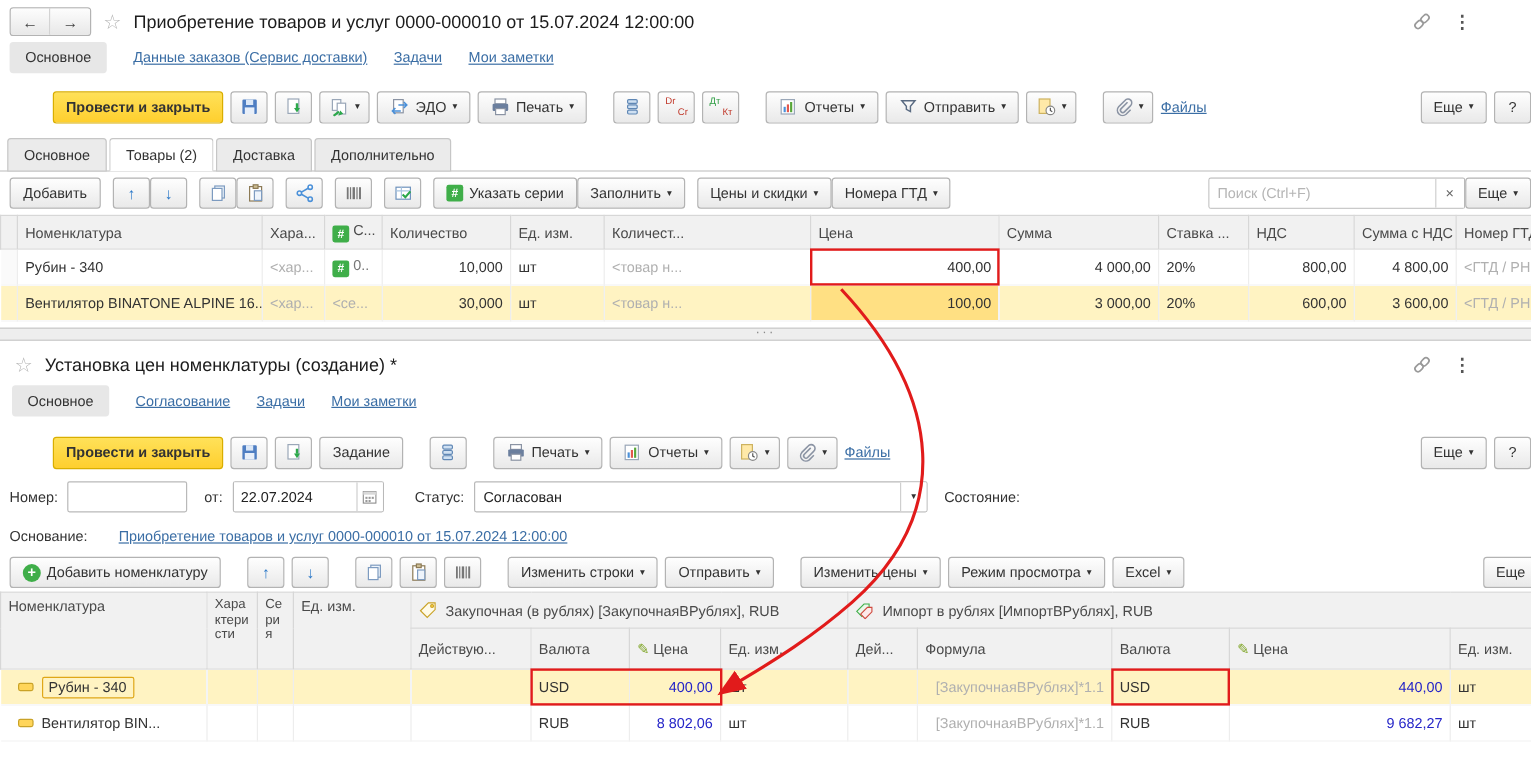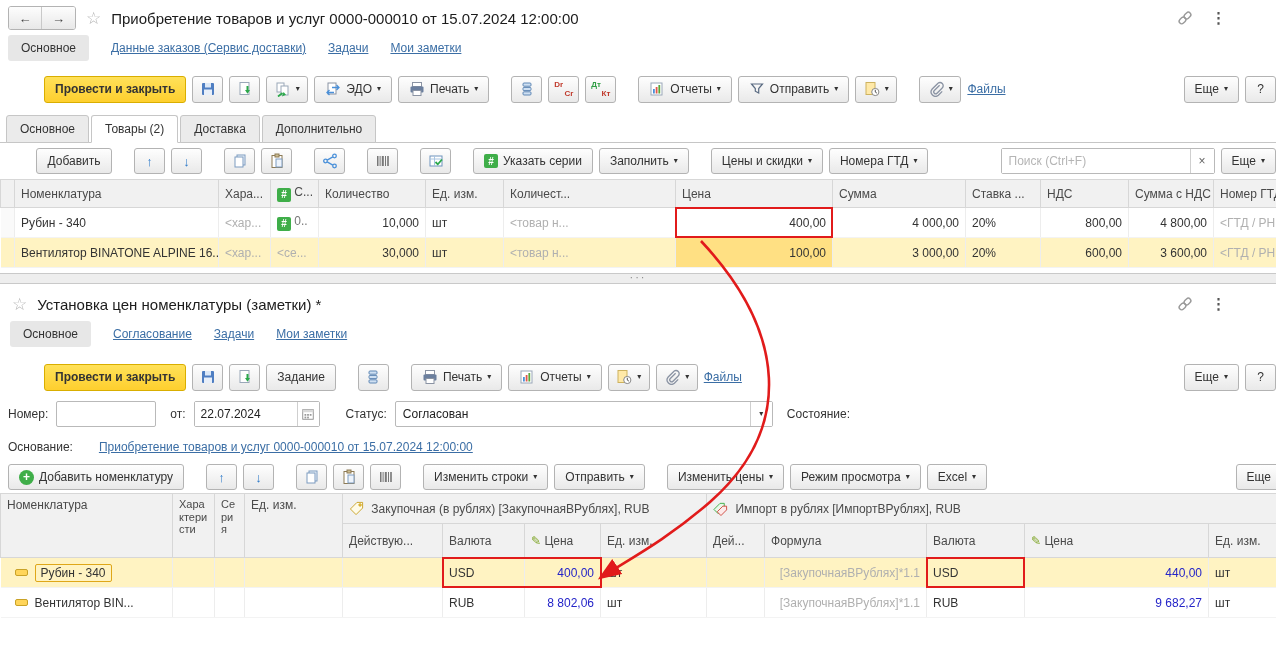--- a/index.html
+++ b/index.html
@@ -34,21 +34,21 @@
              border-right:1px solid #c9c9c9; font-size:13px; color:#444; }
   .nav-btn:last-child { border-right:none; }
   .header-right { margin-left:auto; display:flex; align-items:center; gap:14px; padding-right:36px; }
   .nav-tabs { height:36px; display:flex; align-items:center; gap:22px; padding-left:8px; }
   .toolbar { height:46px; display:flex; align-items:center; gap:6px; padding:0 8px; }
   .page-tabs { height:31px; display:flex; align-items:flex-end; padding-left:6px; gap:2px;
                border-bottom:1px solid #c6c6c6; }
   .page-tab { height:28px; padding:6px 13px 0; background:#ebebeb; border:1px solid #c6c6c6;
               border-radius:3px 3px 0 0; margin-bottom:-1px; color:#333; }
   .page-tab.active { background:#fff; border-bottom-color:#fff; }
-  .grid-toolbar { height:36px; display:flex; align-items:center; gap:6px; padding:0 8px;margin-left:28px; }
+  .grid-toolbar { height:36px; display:flex; align-items:center; padding:0 8px; }
 
   
   table.grid { border-collapse:collapse; table-layout:fixed; width:1276px; font-size:12px;padding-left:43px; }
   .grid th { background:#f1f1f1; font-weight:normal; text-align:left; color:#4a4a4a;
              border:1px solid #d7d7d7; padding:4px 6px; white-space:nowrap; overflow:hidden; }
   .grid td { padding:4px 6px; border-right:1px solid #ededed; border-bottom:1px solid #f3f3f3;
              white-space:nowrap; overflow:hidden; height:30px; }
   .top-grid thead th { height:28px; }
   .num { text-align:right; }
   .muted { color:#b0b0b0; }
@@ -108,21 +108,21 @@
   .search-group { display:inline-flex; margin-left:auto; height:26px; border:1px solid #b9b9b9;
                   border-radius:2px; background:#fff; }
   .search-group input { width:188px; border:none; outline:none; padding:0 7px; font-family:inherit;
                         font-size:12px; color:#222; }
   .search-group input::placeholder { color:#b5b5b5; }
   .clear-btn { width:24px; border:none; border-left:1px solid #cfcfcf; background:#fff; color:#666;
                font-size:12px; }
 
   
   .drcr { position:relative; width:19px; height:17px; display:inline-block; }
-  .drcr i { position:absolute; font-style:normal; font-weight:bold; font-size:8px; line-height:1; }
+  .drcr i { position:absolute; font-style:normal; font-weight:normal; font-size:8px; line-height:1; }
   .drcr .tl { left:0; top:0; }
   .drcr .br { right:0; bottom:0; }
   .red-t { color:#c0392b; } .green-t { color:#2f9e44; }
   .plus-circle { display:inline-flex; width:15px; height:15px; border-radius:50%; background:#3fae49;
                  color:#fff; font-weight:bold; font-size:12px; align-items:center; justify-content:center;
                  line-height:1; }
   .arrow-blue { color:#2b78c8; font-weight:bold; font-size:13px; }
 
   .arrow-overlay { position:absolute; left:0; top:0; z-index:6; pointer-events:none; }
 </style>
@@ -457,21 +457,21 @@
         </tr>
       </tbody>
     </table>
   </section>
 
   <div class="splitter"><span>···</span></div>
 
   <section class="win">
     <div class="w2-header">
       <span class="star">☆</span>
-      <h1 class="win-title">Установка цен номенклатуры (заметки) *</h1>
+      <h1 class="win-title">Установка цен номенклатуры (создание) *</h1>
       <div class="header-right">
         <span class="ic">
           <svg width="16" height="16" viewBox="0 0 16 16">
               <g stroke="#9a9a9a" fill="none" stroke-width="1.4" transform="rotate(-45 8 8)">
                 <rect x="0.8" y="5.5" width="7.4" height="5" rx="2.5"></rect>
                 <rect x="7.8" y="5.5" width="7.4" height="5" rx="2.5"></rect>
               </g>
             </svg>
         </span>
         <span class="kebab">⋮</span>

